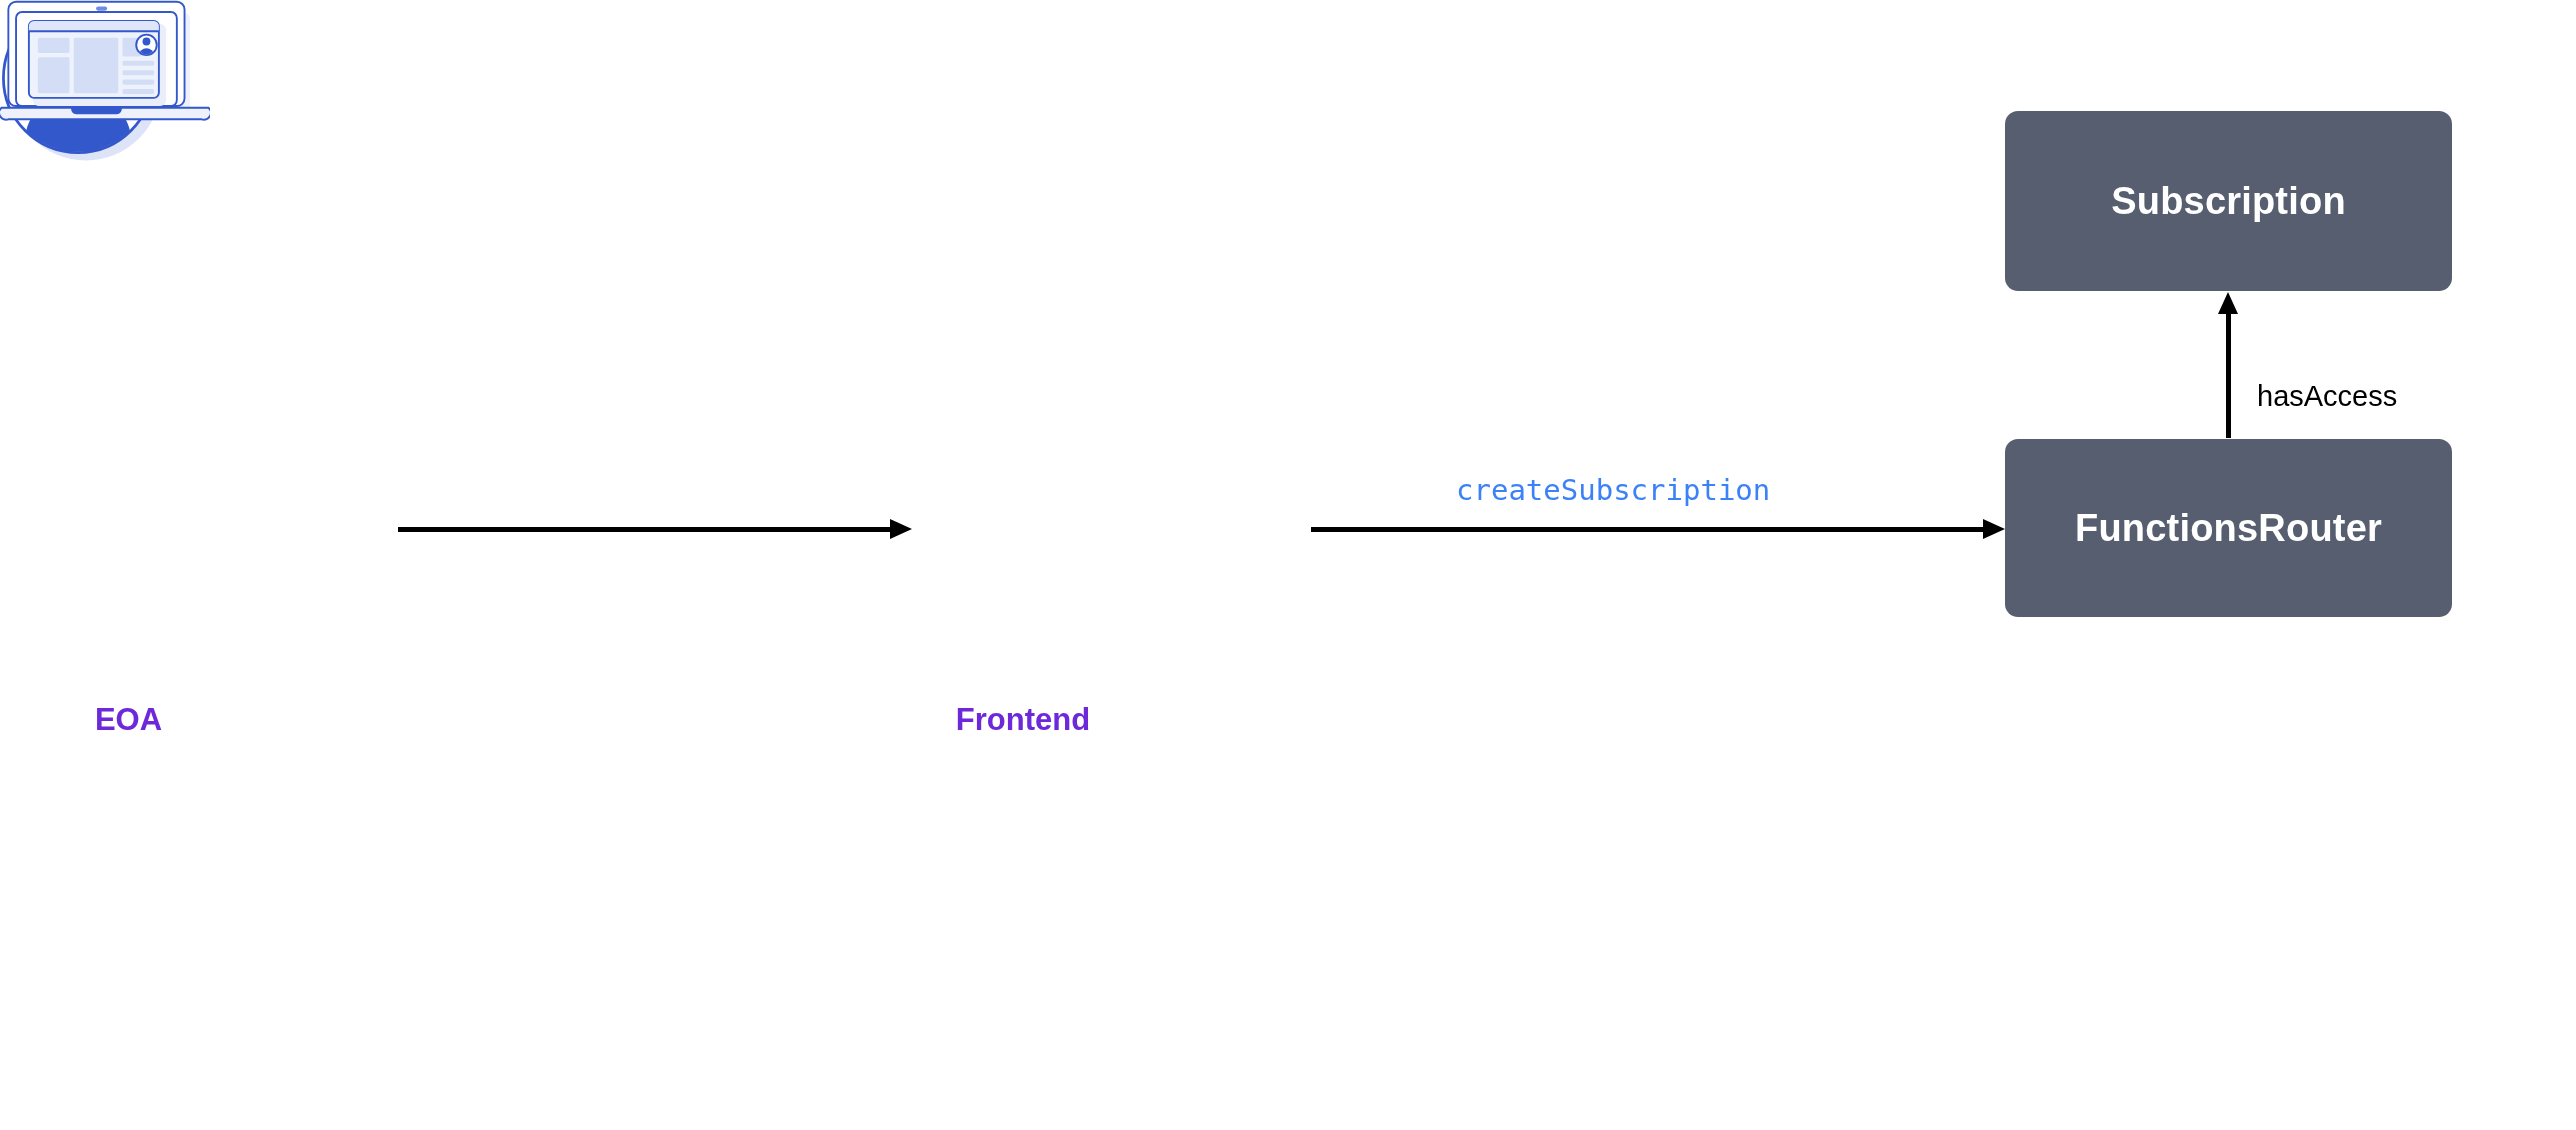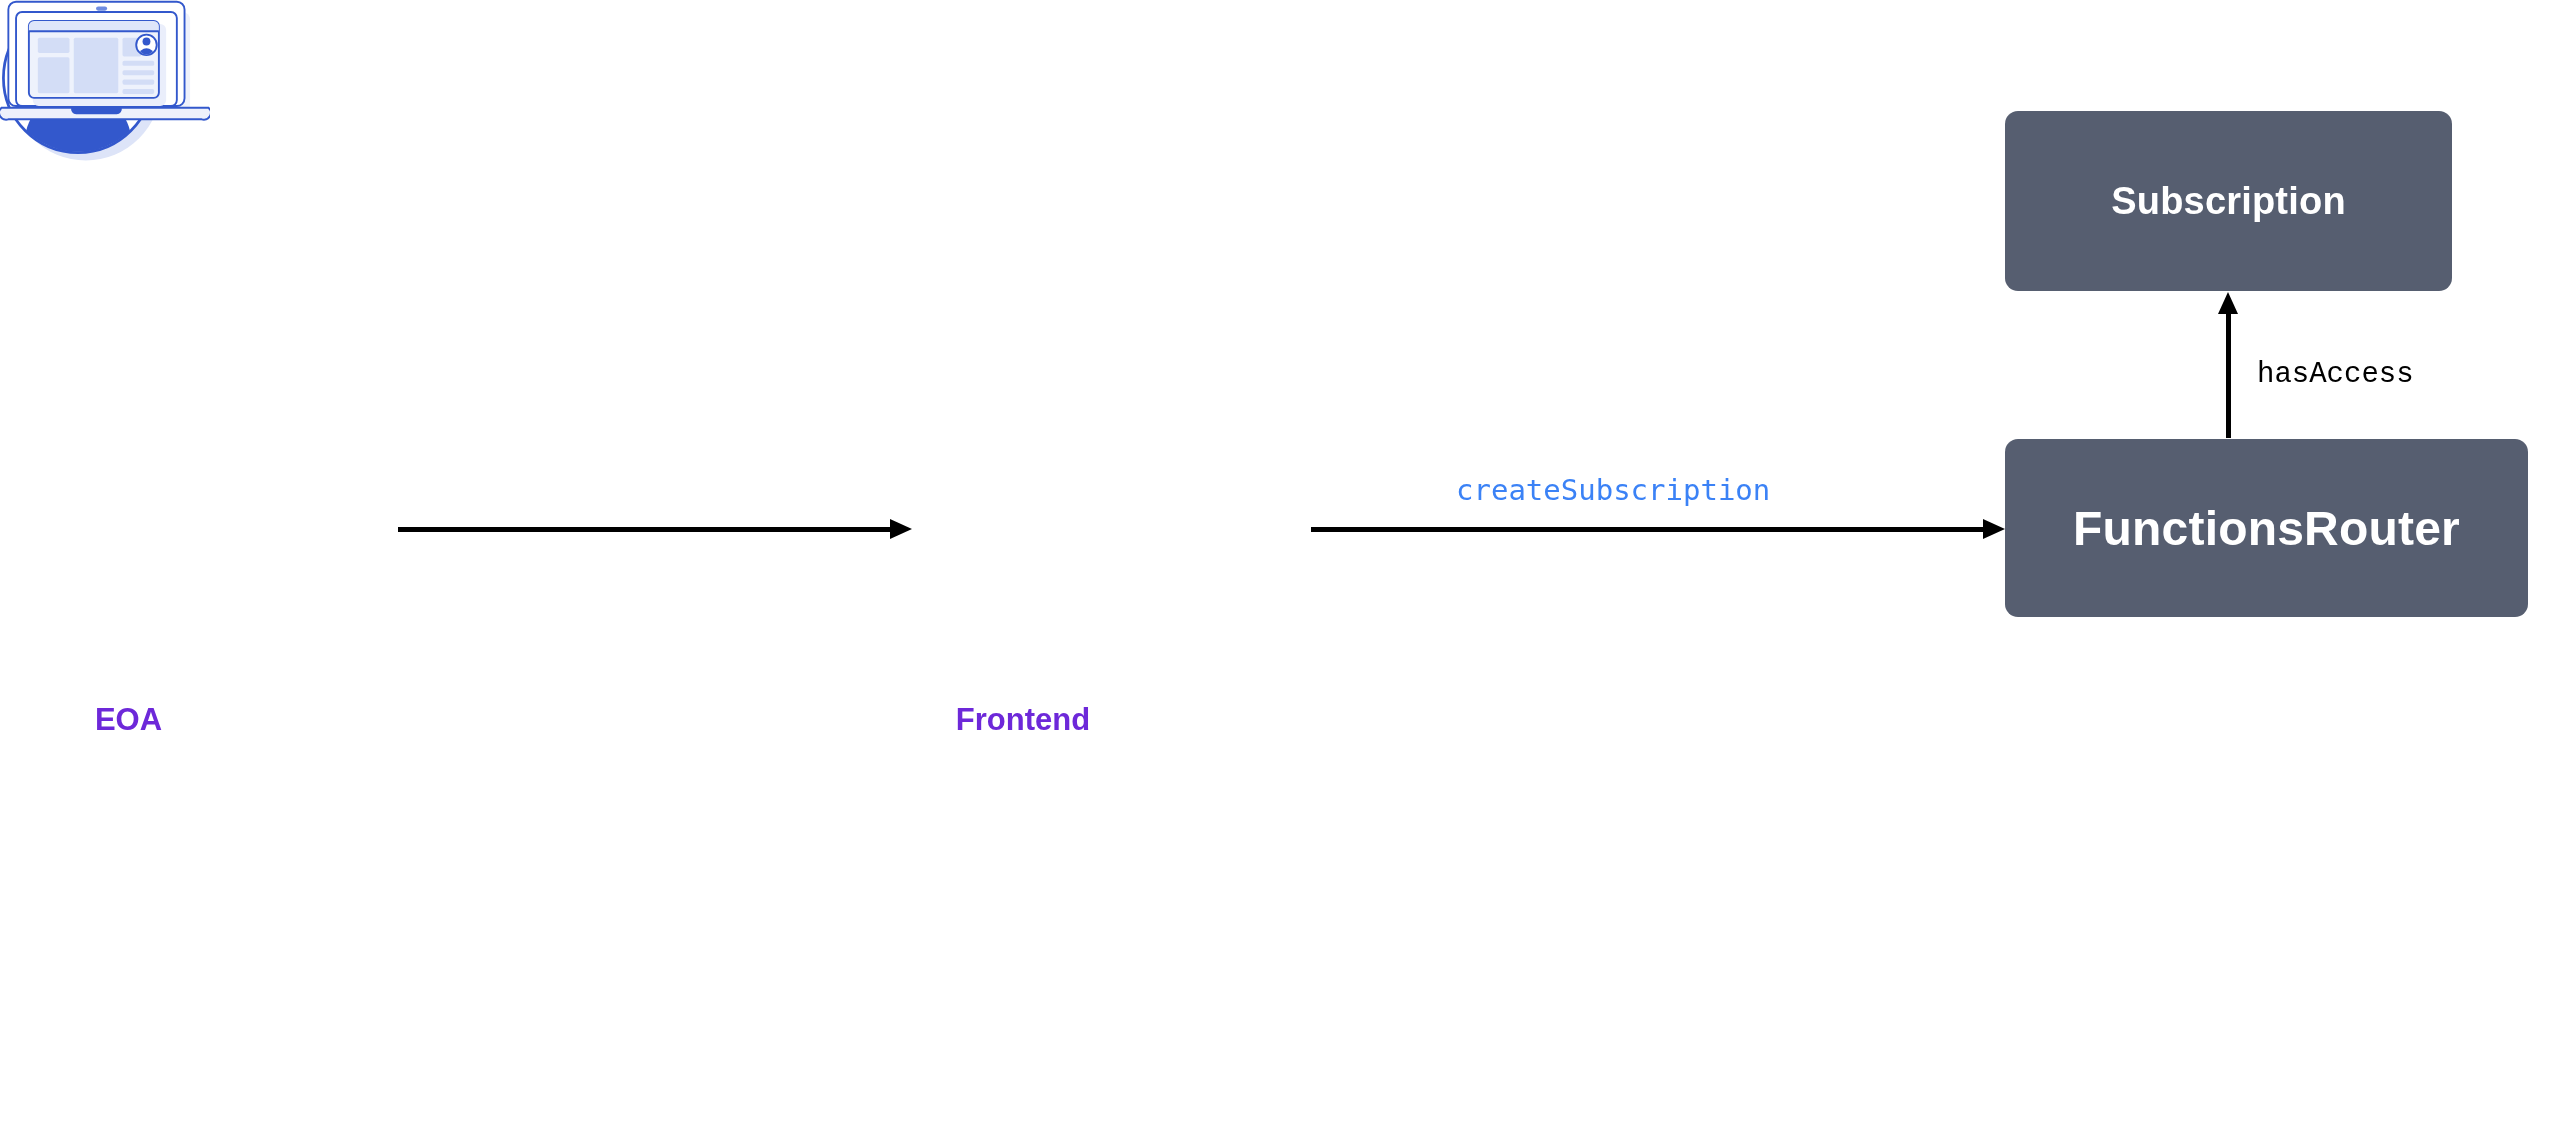--- a/index.html
+++ b/index.html
@@ -18,21 +18,21 @@
   .dark-box{
     position:absolute;
     background:#565e70;
     border-radius:13px;
     display:flex;align-items:center;justify-content:center;
     color:#ffffff;
     font-weight:bold;
     letter-spacing:0.2px;
   }
   #box-tos{left:2005px;top:111px;width:447px;height:180px;font-size:38px;}
-  #box-router{left:2005px;top:439px;width:523px;height:178px;font-size:48px;}
+  #box-router{left:2005px;top:439px;width:447px;height:178px;font-size:38px;}
 
   
   .h-arrow{position:absolute;height:20.6px;}
   .h-arrow .shaft{
     position:absolute;left:0;top:7.7px;height:5.1px;background:#000000;
   }
   .h-arrow .head{
     position:absolute;top:0;
     width:0;height:0;
     border-top:10.3px solid transparent;
@@ -182,21 +182,21 @@
   <div class="edge-label-mono" style="left:1456px;top:473px;">createSubscription</div>
 
   <div class="dark-box" id="box-tos">
     <span>Subscription</span>
   </div>
 
   <div class="v-arrow" style="left:2218px;top:292px;height:146px;">
     <div class="shaft" style="height:129px;"></div>
     <div class="head"></div>
   </div>
-  <div class="edge-label" style="left:2257px;top:358px;font-family:Liberation Mono, monospace;">hasAccess</div>
+  <div class="edge-label" style="left:2257px;top:380px;">hasAccess</div>
 
   <div class="dark-box" id="box-router">
     <span>FunctionsRouter</span>
   </div>
 
 
 </div>
 
 
 </body></html>

